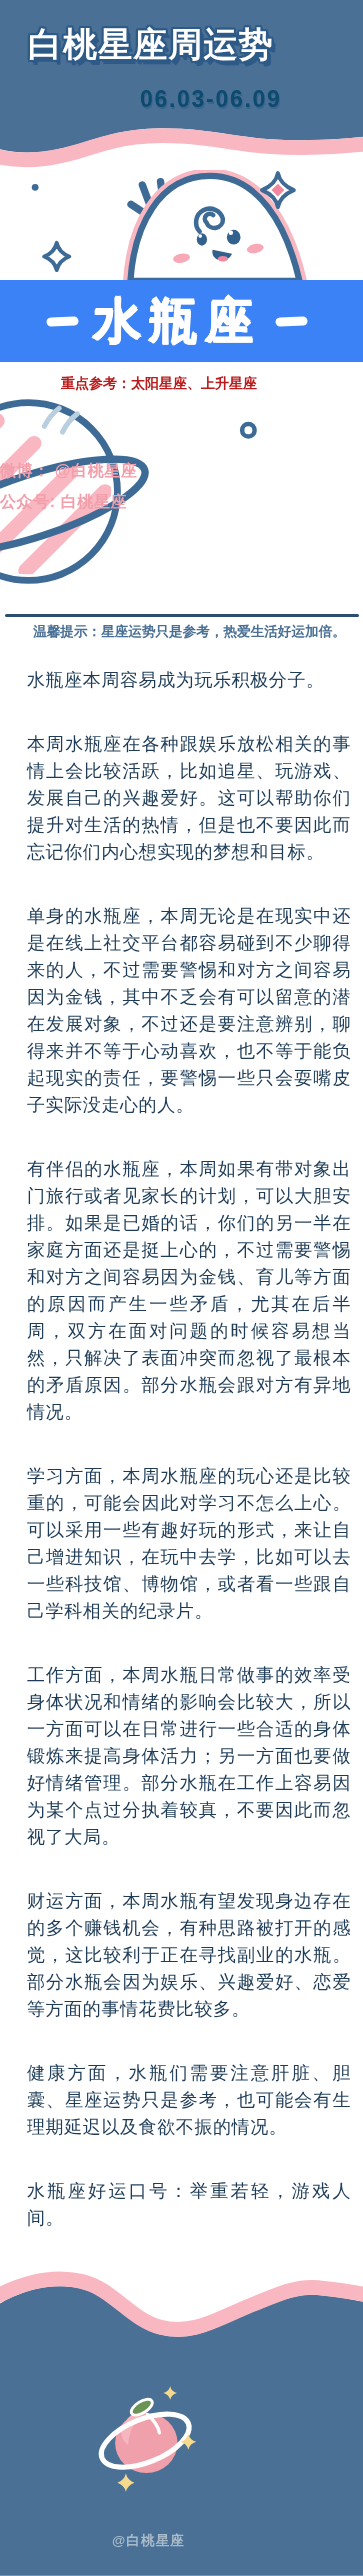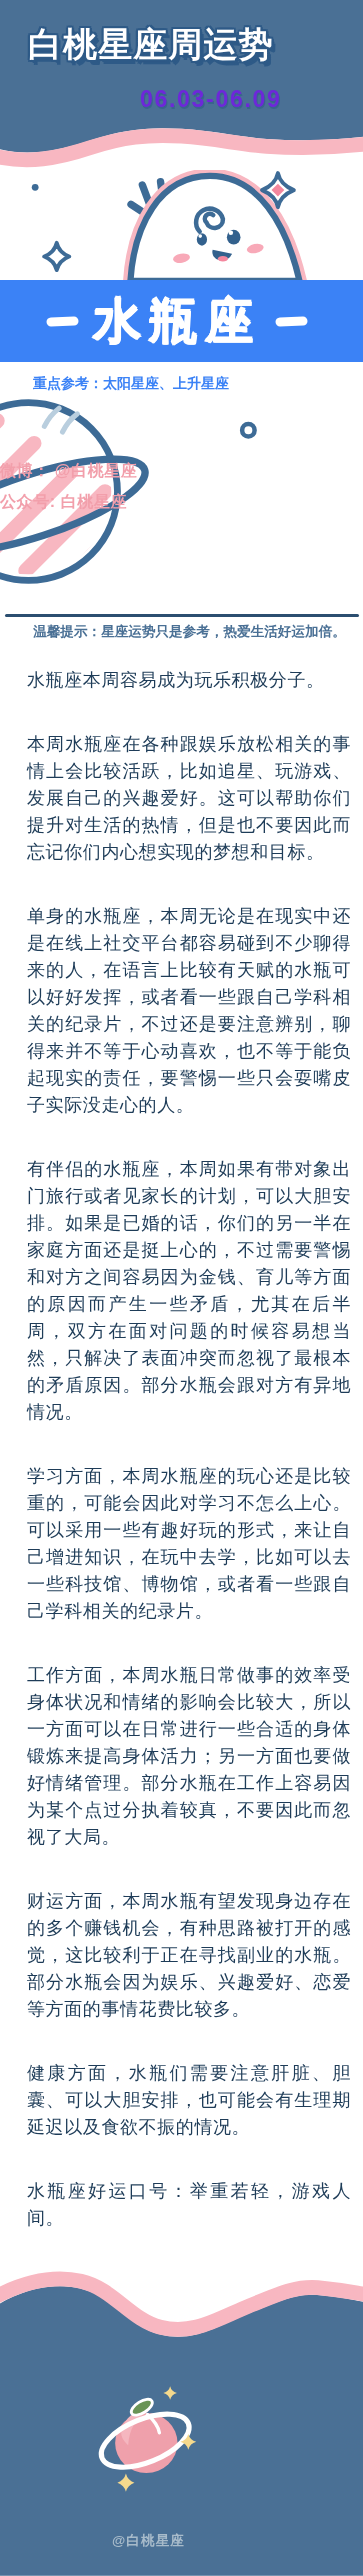--- a/index.html
+++ b/index.html
@@ -22,43 +22,43 @@
     text-shadow:
       -1.7px -1.7px 0 #2e5a87, 1.7px -1.7px 0 #2e5a87,
       -1.7px  1.7px 0 #2e5a87, 1.7px  1.7px 0 #2e5a87,
       -2.3px  0   0 #2e5a87, 2.3px  0   0 #2e5a87,
        0   -2.3px 0 #2e5a87, 0    2.3px 0 #2e5a87,
        2.8px  2.8px 0 #2e5a87, 4px  4.5px 0 #2e5a87;
   }
   .hero-date{
     left:140px;top:86px;
     font-size:23px;line-height:26px;font-weight:900;
-    color:#6d28d9;letter-spacing:1.7px;white-space:nowrap;
+    color:#0c4a6e;letter-spacing:1.7px;white-space:nowrap;
     text-shadow:1.1px 1.7px 0 rgba(46,90,135,.55);
   }
   
   .mascot-svg{left:0;top:170px;}
   .sign-banner{
     left:0;top:280px;width:363px;height:82px;
     background:#3b82f6;
     display:flex;align-items:center;justify-content:center;
   }
   .sign-inner{display:flex;align-items:center;transform:translateX(-4.5px);}
   .sign-dash{width:32px;height:8.5px;border-radius:4.5px;background:#ffffff;}
   .sign-dash.left{margin-right:14.8px;transform:rotate(-2deg);}
   .sign-dash.right{margin-left:14.8px;transform:rotate(-2deg);}
   .sign-text{
     font-size:48px;font-weight:900;color:#ffffff;
     letter-spacing:8px;line-height:48px;white-space:nowrap;
     text-shadow:0.6px 0.6px 0 #fff,-0.6px 0.6px 0 #fff,0.6px -0.6px 0 #fff,1.1px 1.1px 0 #fff;
   }
   .ref-line{
-    left:0;top:374px;width:308px;box-sizing:border-box;padding-left:33px;
+    left:0;top:374px;width:308px;box-sizing:border-box;padding-left:61px;
     font-size:14px;line-height:19.3px;font-weight:700;
-    color:#3b82f6;letter-spacing:0px;white-space:nowrap;
+    color:#b91c1c;letter-spacing:0px;white-space:nowrap;
   }
   
   .planet-svg{left:0;top:398px;}
   .social-weibo{
     left:0;top:461px;width:363px;text-align:left;
     font-size:16px;line-height:20.4px;font-weight:700;
     color:#f29fab;letter-spacing:0.6px;white-space:nowrap;
   }
   .social-wechat{
     left:0;top:492px;width:363px;text-align:left;
@@ -174,26 +174,26 @@
 
   <div class="abs social-weibo">微博： @白桃星座</div>
   <div class="abs social-wechat">公众号: 白桃星座</div>
 
   <div class="abs tip-line">温馨提示：星座运势只是参考，热爱生活好运加倍。</div>
   <div class="abs divider"></div>
 
   <div class="abs content">
       <div class="para">水瓶座本周容易成为玩乐积极分子。</div>
       <div class="para">本周水瓶座在各种跟娱乐放松相关的事情上会比较活跃，比如追星、玩游戏、发展自己的兴趣爱好。这可以帮助你们提升对生活的热情，但是也不要因此而忘记你们内心想实现的梦想和目标。</div>
-      <div class="para">单身的水瓶座，本周无论是在现实中还是在线上社交平台都容易碰到不少聊得来的人，在语言上比较有天赋的水瓶可以好好发挥，或者看一些跟自己学科相关的纪录片，不过还是要注意辨别，聊得来并不等于心动喜欢，也不等于能负起现实的责任，要警惕一些只会耍嘴皮子实际没走心的人。</div>
+      <div class="para">单身的水瓶座，本周无论是在现实中还是在线上社交平台都容易碰到不少聊得来的人，不过需要警惕和对方之间容易因为金钱，其中不乏会有可以留意的潜在发展对象，不过还是要注意辨别，聊得来并不等于心动喜欢，也不等于能负起现实的责任，要警惕一些只会耍嘴皮子实际没走心的人。</div>
       <div class="para">有伴侣的水瓶座，本周如果有带对象出门旅行或者见家长的计划，可以大胆安排。如果是已婚的话，你们的另一半在家庭方面还是挺上心的，不过需要警惕和对方之间容易因为金钱、育儿等方面的原因而产生一些矛盾，尤其在后半周，双方在面对问题的时候容易想当然，只解决了表面冲突而忽视了最根本的矛盾原因。部分水瓶会跟对方有异地情况。</div>
       <div class="para">学习方面，本周水瓶座的玩心还是比较重的，可能会因此对学习不怎么上心。可以采用一些有趣好玩的形式，来让自己增进知识，在玩中去学，比如可以去一些科技馆、博物馆，或者看一些跟自己学科相关的纪录片。</div>
       <div class="para">工作方面，本周水瓶日常做事的效率受身体状况和情绪的影响会比较大，所以一方面可以在日常进行一些合适的身体锻炼来提高身体活力；另一方面也要做好情绪管理。部分水瓶在工作上容易因为某个点过分执着较真，不要因此而忽视了大局。</div>
       <div class="para">财运方面，本周水瓶有望发现身边存在的多个赚钱机会，有种思路被打开的感觉，这比较利于正在寻找副业的水瓶。部分水瓶会因为娱乐、兴趣爱好、恋爱等方面的事情花费比较多。</div>
-      <div class="para">健康方面，水瓶们需要注意肝脏、胆囊、可以大胆安排，也可能会有生理期延迟以及食欲不振的情况。</div>
+      <div class="para">健康方面，水瓶们需要注意肝脏、胆囊、星座运势只是参考，也可能会有生理期延迟以及食欲不振的情况。</div>
       <div class="para">水瓶座好运口号：举重若轻，游戏人间。</div>
     </div>
 
   <svg class="abs footer-svg" width="363" height="316" viewBox="0 0 640 556">
     <path d="M0,76 C40,53 90,38 143,50 C200,63 230,118 283,131 C340,145 380,118 440,93 C490,73 520,58 560,61 C610,66 630,71 640,73 L640,556 L0,556 Z" fill="#4a7095"></path>
     <path d="M-5,63 C40,40 90,25 143,37 C200,50 230,105 283,118 C340,132 380,105 440,80 C490,60 520,45 560,48 C610,53 630,58 645,60" fill="none" stroke="#f8b7c1" stroke-width="26" stroke-linecap="round"></path>
 
     <g>
       <ellipse cx="258" cy="322" rx="55" ry="53" fill="#efa0ab"></ellipse>
       <path d="M214,300 C222,272 244,262 262,266 C240,278 228,296 226,326 C220,320 212,312 214,300 Z" fill="#f5b6bf"></path>

